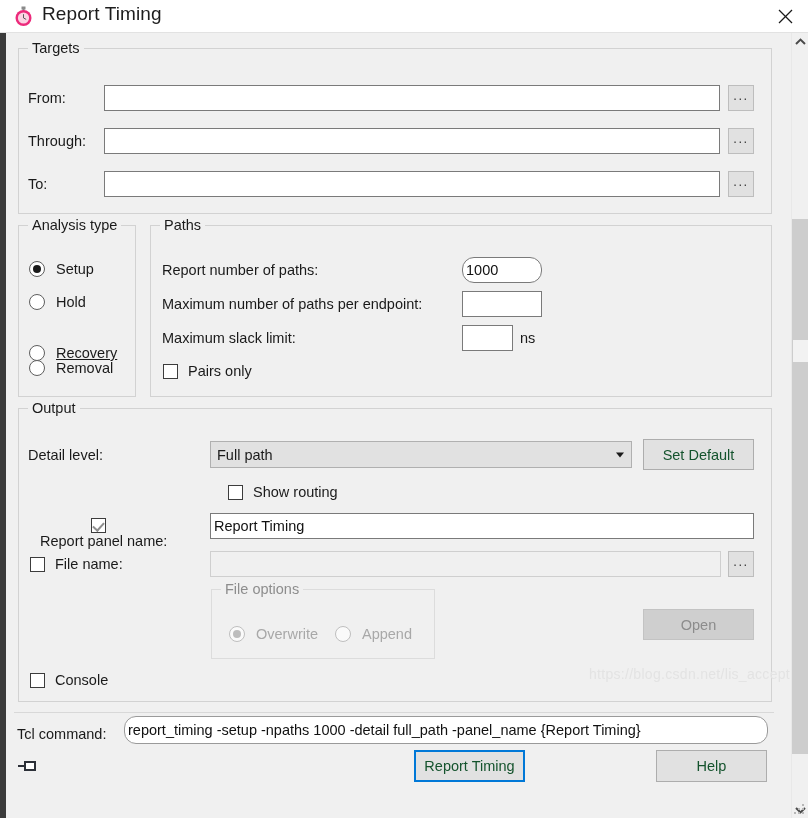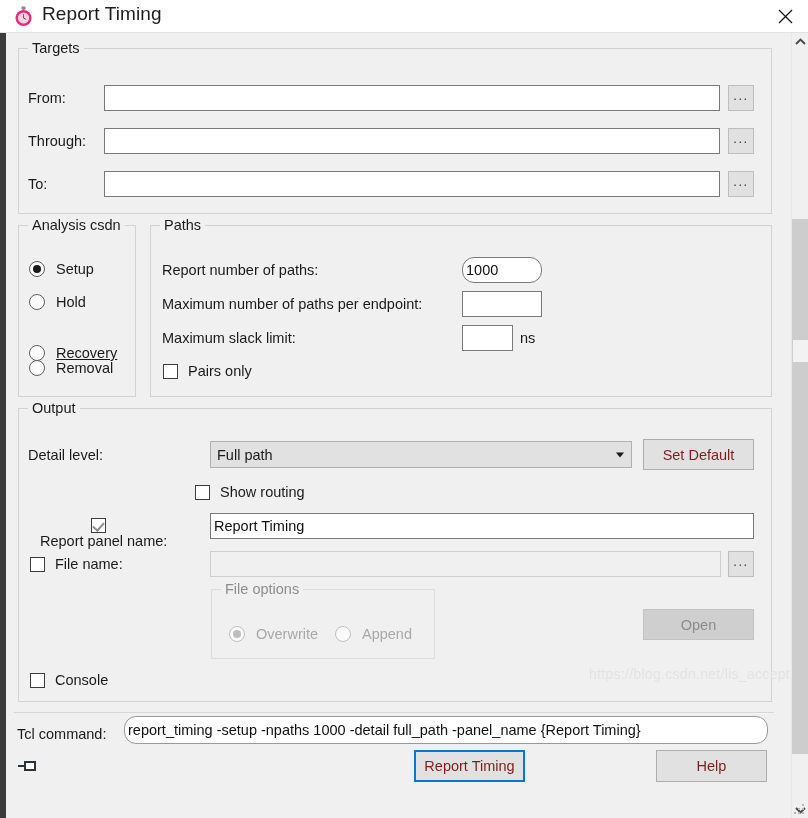--- a/index.html
+++ b/index.html
@@ -102,21 +102,21 @@
     overflow: hidden; white-space: nowrap;
   }
   .tf.disabled { background: #f0f0f0; border-color: #cfcfcf; color: #a0a0a0; }
 
   
   .btn {
     position: absolute;
     background: #e1e1e1;
     border: 1px solid #adadad;
     display: flex; align-items: center; justify-content: center;
-    font-size: 14.5px; color: #7f1d1d;
+    font-size: 14.5px; color: #14532d;
     user-select: none;
   }
   .btn.dots { background: #e1e1e1; border: 1px solid #bdbdbd; letter-spacing: 1.5px;
               font-size: 13px; color: #3a3a3a; padding-bottom: 5px; }
   .btn.disabled { background: #cfcfcf; border-color: #c3c3c3; color: #8c8c8c; }
   .btn.focused {
     border: 2px solid #0078d7;
     background: #e1e1e1;
   }
 
@@ -244,21 +244,21 @@
 
   <span class="lbl" style="left:28px; top:133px;">Through:</span>
   <div class="tf" style="left:104px; top:128px; width:616px; height:26px;"></div>
   <div class="btn dots" style="left:728px; top:128px; width:26px; height:26px;">...</div>
 
   <span class="lbl" style="left:28px; top:176px;">To:</span>
   <div class="tf" style="left:104px; top:171px; width:616px; height:26px;"></div>
   <div class="btn dots" style="left:728px; top:171px; width:26px; height:26px;">...</div>
 
   <div class="group" style="left:18px; top:225px; width:118px; height:172px;">
-    <span class="glabel">Analysis csdn</span>
+    <span class="glabel">Analysis type</span>
   </div>
 
   <div class="radio-row" style="left:29px; top:261px;">
     <span class="radio checked"></span>
     <span class="rtext">Setup</span>
   </div>
   <div class="radio-row" style="left:29px; top:294px;">
     <span class="radio"></span>
     <span class="rtext">Hold</span>
   </div>
@@ -294,21 +294,21 @@
     <span class="glabel">Output</span>
   </div>
 
   <span class="lbl" style="left:28px; top:447px;">Detail level:</span>
   <div class="combo" style="left:210px; top:441px; width:422px; height:27px;">
     <span>Full path</span>
     <span class="arrow"></span>
   </div>
   <div class="btn" style="left:643px; top:439px; width:111px; height:31px;">Set Default</div>
 
-  <div class="cb-row" style="left:195px; top:484px;">
+  <div class="cb-row" style="left:228px; top:484px;">
     <span class="cbox"></span>
     <span class="ctext">Show routing</span>
   </div>
 
   <div class="cb-row" style="left:30px; top:518px;flex-direction:column;">
     <span class="cbox checked"></span>
     <span class="ctext">Report panel name:</span>
   </div>
   <div class="tf" style="left:210px; top:513px; width:544px; height:26px;">Report Timing</div>
 

